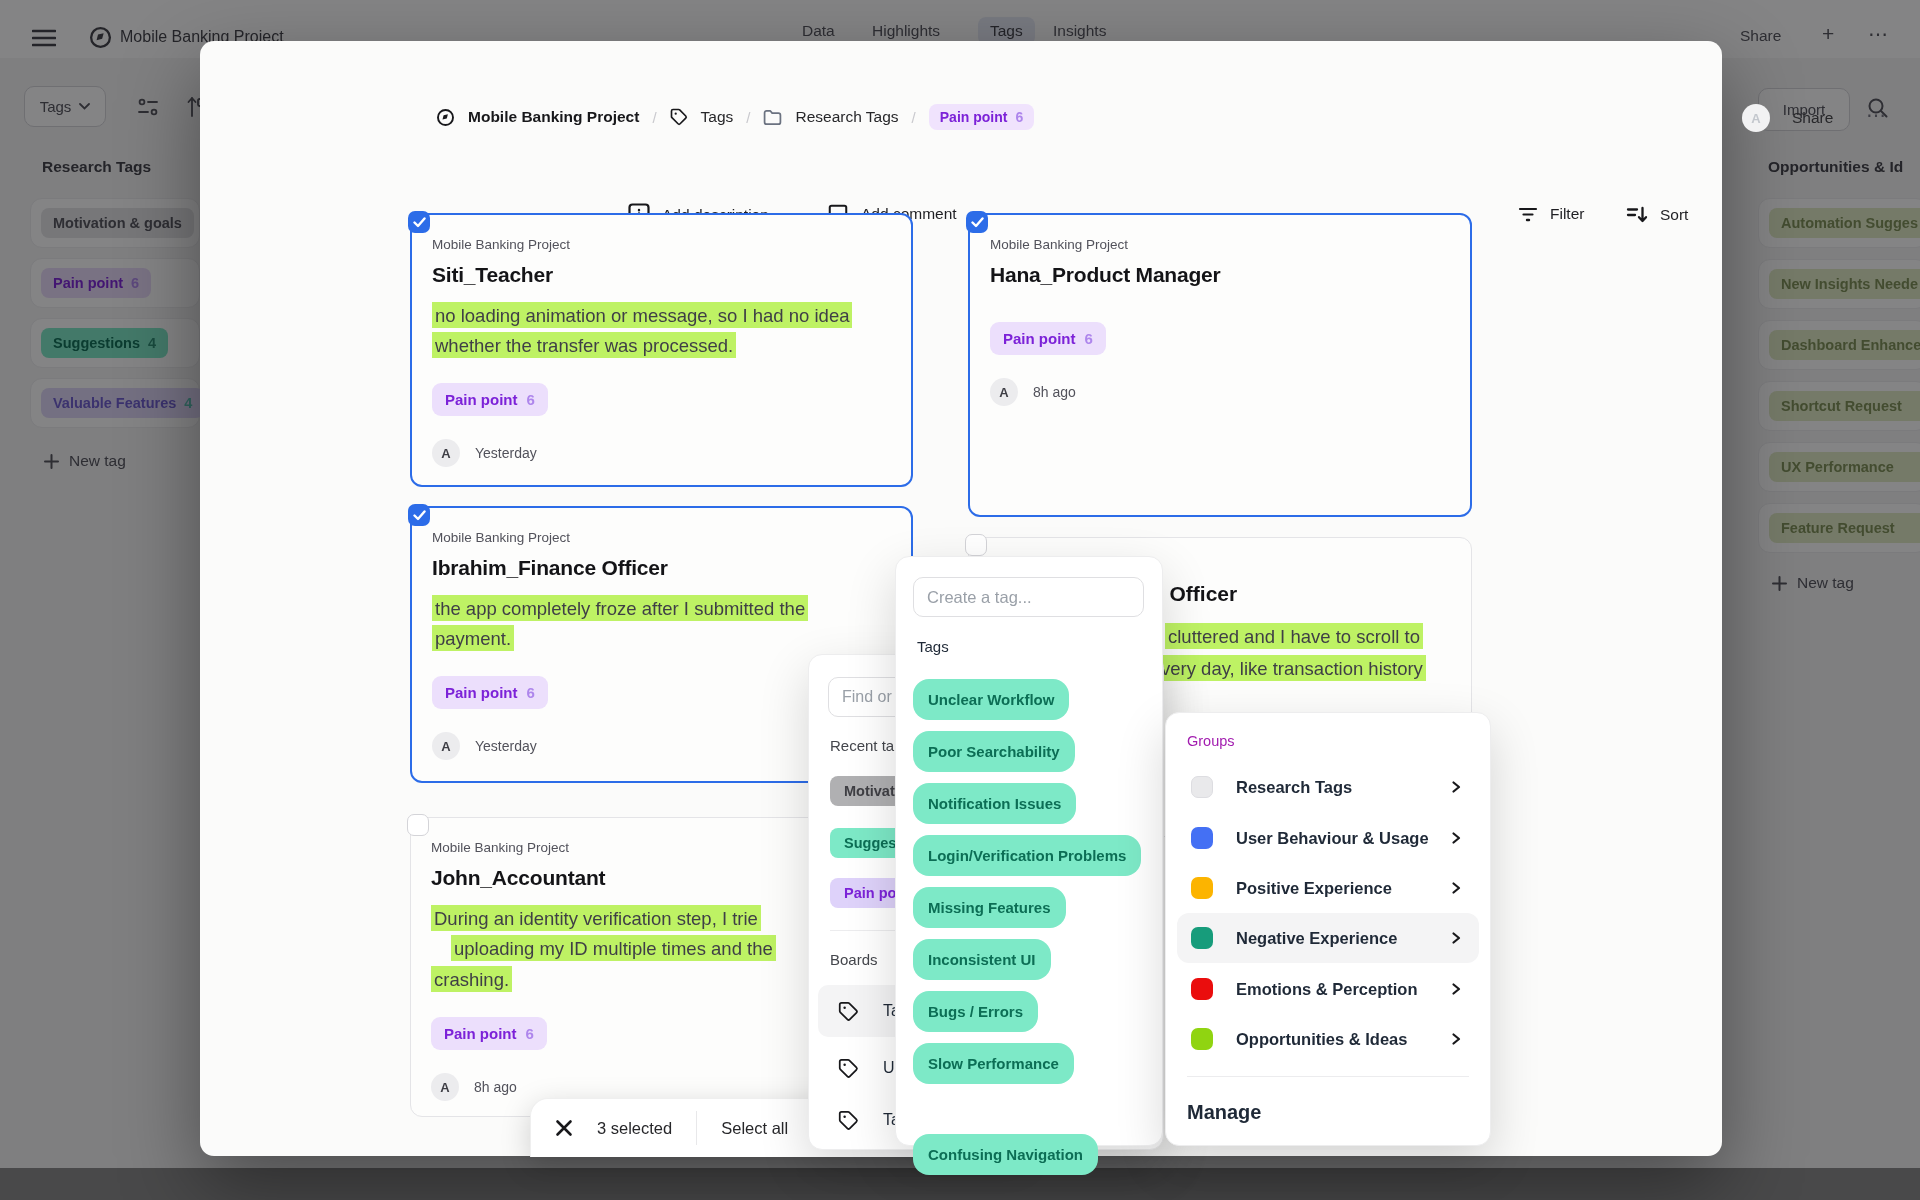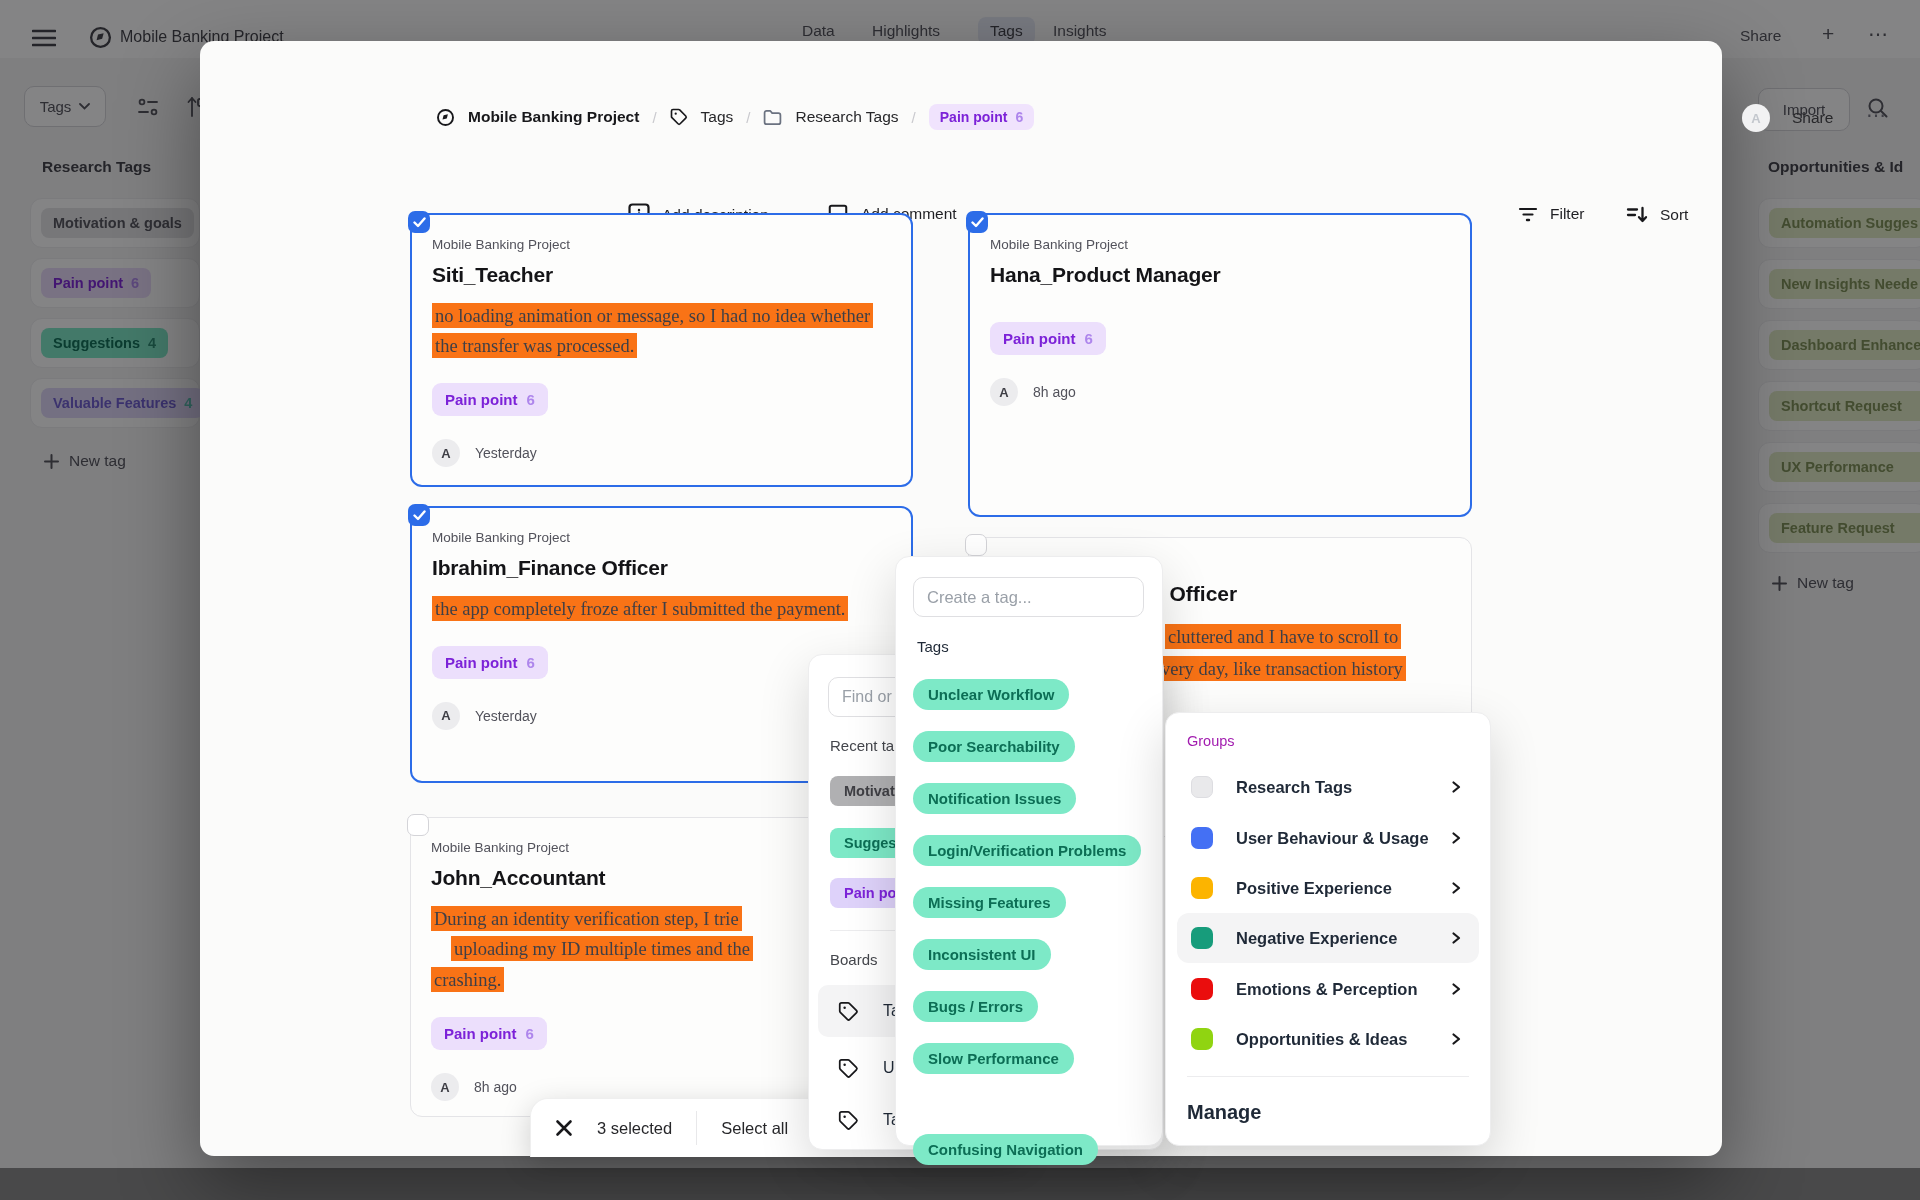--- a/index.html
+++ b/index.html
@@ -43,21 +43,21 @@
   .hdr-more { position:absolute; left:1666px; top:62px; font-size:20px; color:#3f3f46; letter-spacing:1px; }
 
   .tool-item { position:absolute; display:flex; align-items:center; gap:12px; font-size:15.5px; color:#1f1f23; font-weight:500; }
 
   
   .card { position:absolute; background:#fdfdfc; border:1.5px solid #e4e4e7; border-radius:12px; padding:20px 22px 0 20px; }
   .card.selected { border:2px solid #2c6ce8; }
   .card .proj { font-size:13.5px; color:#52525b; margin:2px 0 11px; }
   .card .title { font-size:21px; font-weight:700; color:#141417; letter-spacing:-.2px; margin-bottom:13px; }
   .card .body { font-size:18.5px; line-height:1.66; color:#3f3f46; }
-  .hl { background:#f97316; padding:2.5px 3px; box-decoration-break:clone;font-family:Liberation Serif, serif; -webkit-box-decoration-break:clone; }
+  .hl { background:#bef264; padding:2.5px 3px; box-decoration-break:clone; -webkit-box-decoration-break:clone; }
   .tagpill { display:inline-flex; align-items:center; gap:9px; height:33px; padding:0 13px; border-radius:9px; background:#ecdffc; color:#7c22d8; font-size:15px; font-weight:700; margin-top:22px; }
   .tagpill .cnt { color:#ae86ec; font-weight:600; }
   .foot { display:flex; align-items:center; gap:15px; margin-top:23px; }
   .avatar { width:28px; height:28px; border-radius:50%; background:#ececee; color:#3f3f46; font-weight:700; font-size:13px; display:flex; align-items:center; justify-content:center; flex:none; }
   .time { font-size:14px; color:#52525b; }
   .checkbox { position:absolute; left:-4px; top:-4px; width:22px; height:22px; border-radius:7px; }
   .checkbox.checked { background:#2c6ce8; display:flex; align-items:center; justify-content:center; }
   .checkbox.empty { background:#ffffff; border:1.5px solid #d4d4d8; }
   .frag { position:absolute; white-space:nowrap; font-size:18.5px; color:#3f3f46; }
 
@@ -70,21 +70,21 @@
   .panel { position:absolute; background:#ffffff; border:1px solid #ededee; border-radius:14px; box-shadow:0 18px 50px rgba(0,0,0,.16); }
   .find-panel { left:808px; top:654px; width:356px; height:496px; z-index:30; }
   .create-panel { left:895px; top:556px; width:268px; height:590px; z-index:40; }
   .groups-panel { left:1165px; top:712px; width:326px; height:434px; z-index:45; }
   .pop-input { position:absolute; border:1.5px solid #dfdfe2; border-radius:10px; background:#fff; font-size:16px; color:#27272a; padding:0 13px; font-family:"Liberation Sans",sans-serif; }
   .pop-input::placeholder { color:#9aa0a8; }
   .pop-label { position:absolute; font-size:15px; color:#44464c; }
   .mini-pill { position:absolute; display:inline-flex; align-items:center; height:30px; padding:0 14px; border-radius:8px; font-size:14.5px; font-weight:700; white-space:nowrap; }
   .hdiv { position:absolute; height:1px; background:#ececee; }
   .board-row { position:absolute; left:818px; width:334px; height:52px; border-radius:10px; display:flex; align-items:center; padding-left:20px; gap:24px; font-size:16px; color:#1f2937; }
-  .teal-tag { position:absolute; display:inline-flex; align-items:center; height:31px; padding:0 15px; border-radius:16px; background:#7de9c7; color:#0c6e55; font-size:15px; font-weight:700; white-space:nowrap; }
+  .teal-tag { position:absolute; display:inline-flex; align-items:center; height:41px; padding:0 15px; border-radius:16px; background:#7de9c7; color:#0c6e55; font-size:15px; font-weight:700; white-space:nowrap; }
   .grp-row { position:absolute; left:1177px; width:302px; height:50px; display:flex; align-items:center; padding:0 16px 0 14px; }
   .grp-row.hot { background:#f4f4f5; border-radius:12px; }
   .grp-chip { width:22px; height:22px; border-radius:7px; flex:none; }
   .grp-lbl { font-size:16.5px; color:#1f2937; font-weight:600; margin-left:23px; flex:1; }
   .grp-title { position:absolute; left:1187px; top:733px; font-size:14.5px; color:#a21caf; }
   .grp-manage { position:absolute; left:1187px; top:1101px; font-size:20px; font-weight:600; color:#1f2937; }
   svg { display:block; }
 </style>
 </head>
 <body>

